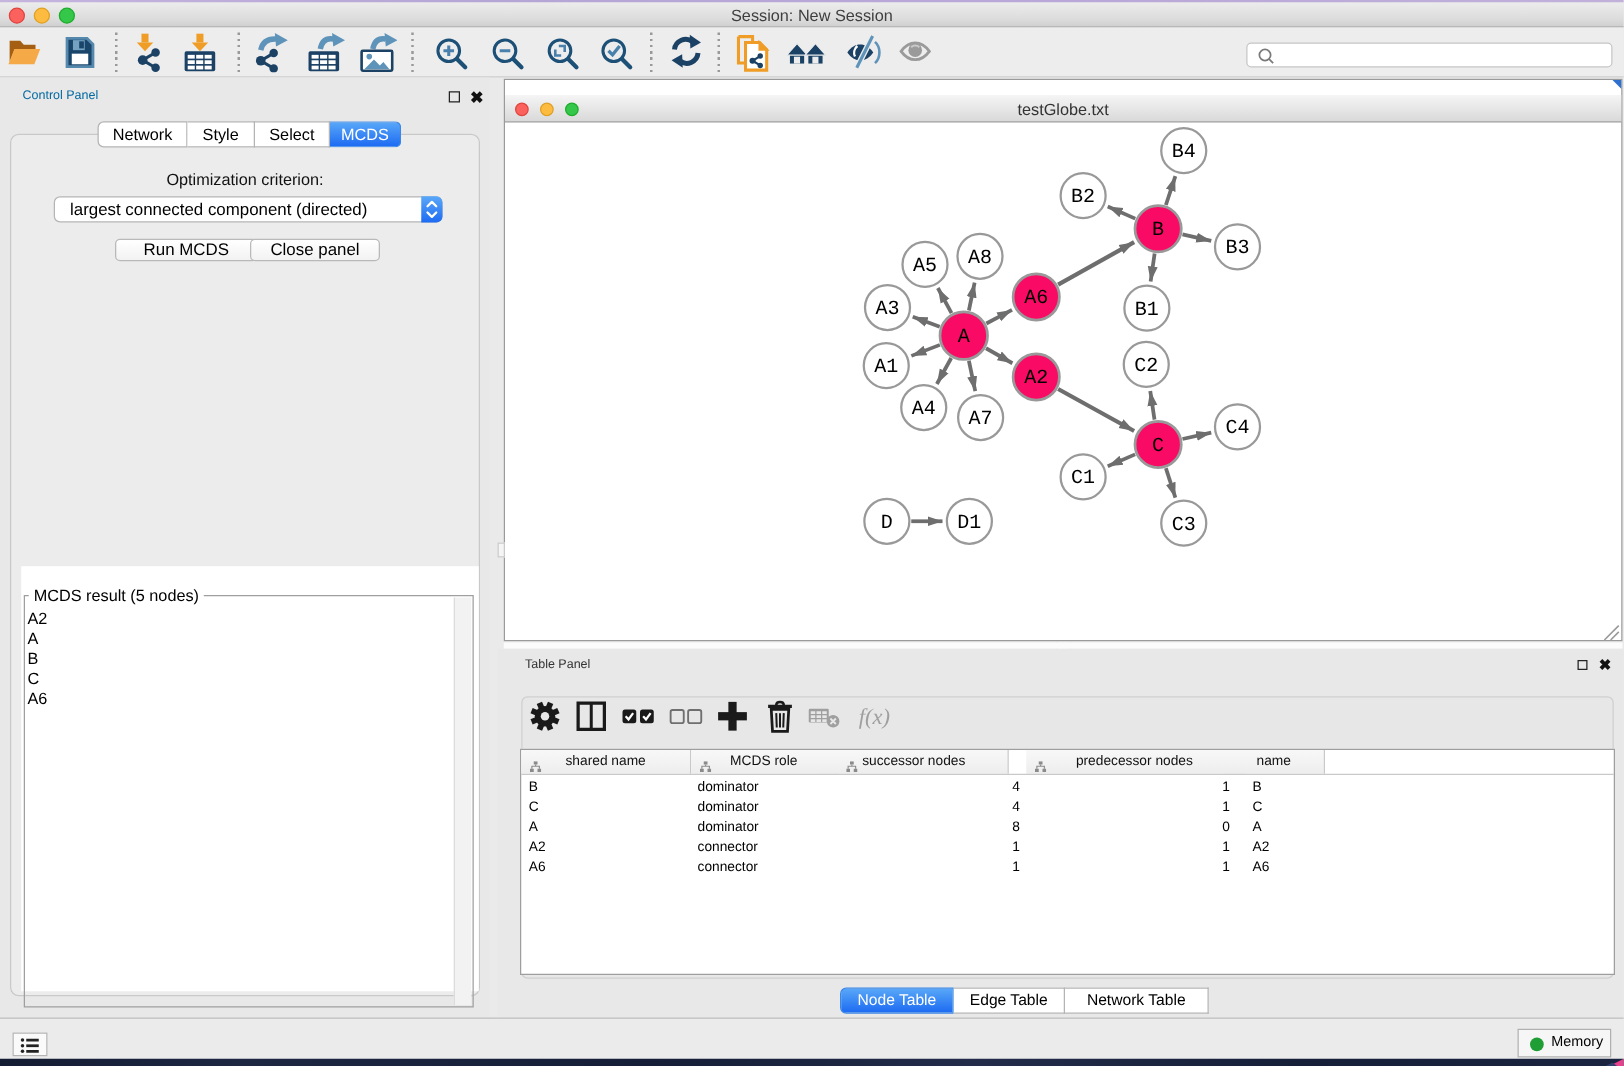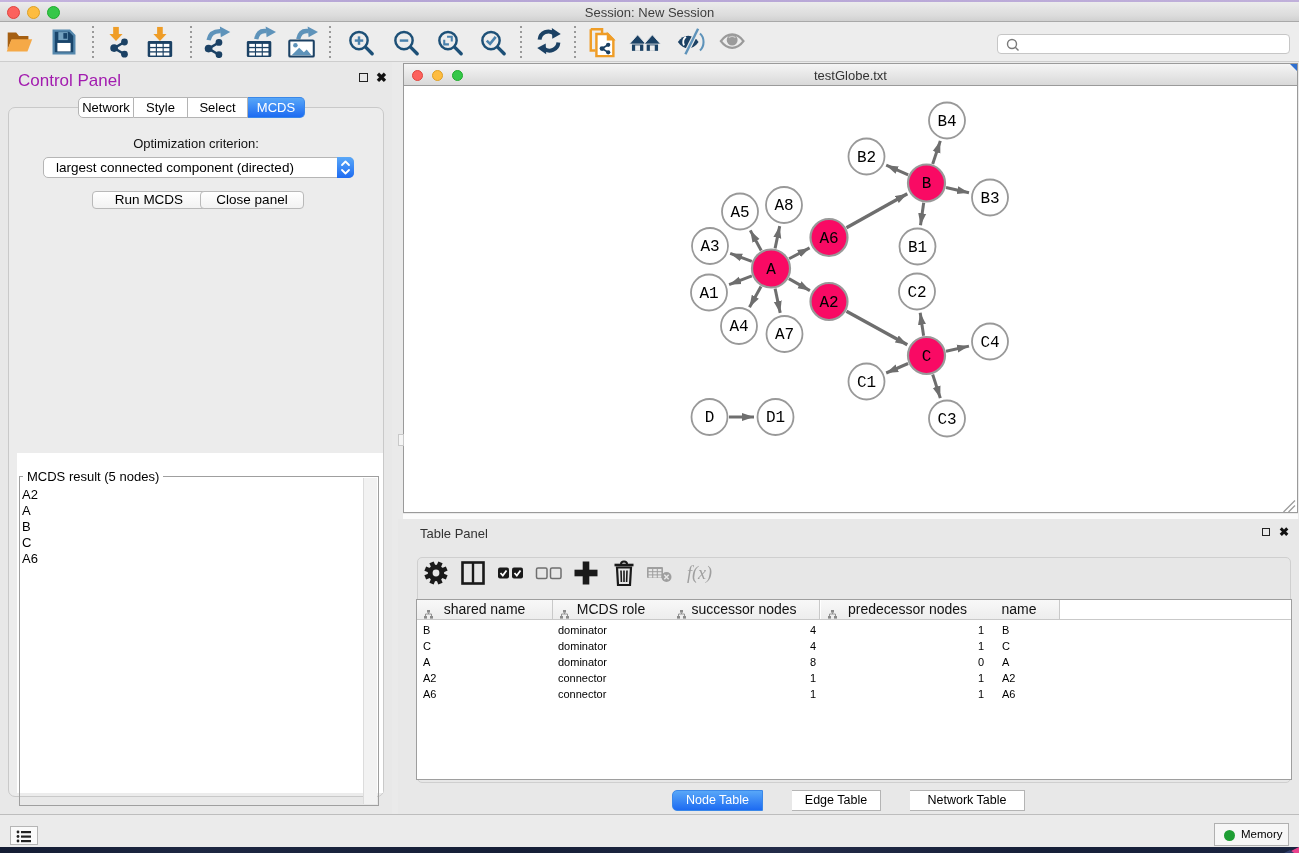--- a/index.html
+++ b/index.html
@@ -18,21 +18,21 @@
 
 #toolbar { left:0; top:22px; width:1299px; height:40px; background:#ededed;
   border-bottom:1px solid #cdcdcd; }
 .tsep { position:absolute; top:4px; height:34px; width:2px;
   background:repeating-linear-gradient(#999 0 2px, rgba(0,0,0,0) 2px 5px); }
 .ticon { position:absolute; top:4px; width:32px; height:32px; }
 #searchbox { position:absolute; left:997px; top:12px; width:293px; height:20px;
   background:#fff; border:1px solid #c6c6c6; border-radius:4px; }
 
 #cpanel { left:0; top:62px; width:392px; height:752px; background:#e8e8e8; }
-#cpanel .hdr { position:absolute; left:18px; top:9px; font-size:17px; color:#a21caf; }
+#cpanel .hdr { position:absolute; left:18px; top:9px; font-size:10px; color:#0369a1; }
 .winbtn-sq { position:absolute; width:9px; height:9px; border:1.6px solid #222; }
 .winbtn-x { position:absolute; font-size:13px; font-weight:bold; color:#111; line-height:11px;}
 
 .seg { position:absolute; display:flex; }
 .seg .s { border:1px solid #b4b4b4; border-left:none; background:#fff; color:#000;
   text-align:center; }
 .seg .s.first { border-left:1px solid #b4b4b4; border-radius:5px 0 0 5px; }
 .seg .s.last { border-radius:0 5px 5px 0; }
 .seg .s.sel { background:linear-gradient(#58a7f8,#1d6bf2); color:#fff; border-color:#3a87e8; }
 #cptabs { left:78px; top:35px; height:21px; font-size:13px; }
@@ -53,37 +53,37 @@
 #fieldset { position:absolute; left:2px; top:8px; width:360px; height:330px;
   border:1px solid #9f9f9f;margin-top:15px; }
 #fieldset .leg { position:absolute; left:3px; top:-8px; font-size:13px; color:#000;
   background:#fff; padding:0 4px; line-height:15px; }
 #fieldset .list { position:absolute; left:2px; top:10px; font-size:13px; line-height:16px; color:#000; }
 #fieldset .vscroll { position:absolute; right:1px; top:1px; width:14px; height:326px;
   background:#f2f2f2; border-left:1px solid #dcdcdc; }
 
 #netwin { left:403px; top:63px; width:895px; height:450px; background:#fff;
   border:1px solid #9a9a9a; }
-#nettitle { position:absolute; left:0; top:0; width:100%; height:22px;
+#nettitle { position:absolute; left:0; top:12px; width:100%; height:22px;
   background:linear-gradient(#f5f5f5,#d9d9d9); border-bottom:1px solid #9a9a9a; }
 #nettitle .t { position:absolute; width:100%; top:4px; text-align:center; font-size:13px; color:#333; }
 #netstrip { left:403px; top:514px; width:895px; height:5px; background:#fbfbfb; }
 
 #tpanel { left:398px; top:519px; width:901px; height:295px; background:#e8e8e8; }
-#tpanel .hdr { position:absolute; left:22px; top:7px; font-size:13px; color:#333; }
+#tpanel .hdr { position:absolute; left:22px; top:7px; font-size:10px; color:#333; }
 #ttoolbox { position:absolute; left:19px; top:38px; width:874px; height:226px;
   background:#e7e7e7; border:1px solid #cfcfcf; border-radius:5px; }
 #ttable { position:absolute; left:18px; top:80px; width:876px; height:181px;
   background:#fff; border:1px solid #9e9e9e; }
 .th { position:absolute; top:0; height:19px; background:linear-gradient(#f8f8f8,#ededed);
-  border-right:1px solid #c9c9c9; font-size:14px; color:#111; text-align:center; line-height:19px; }
+  border-right:1px solid #c9c9c9; font-size:11px; color:#111; text-align:center; line-height:19px; }
 #theadline { position:absolute; left:0; top:19px; width:100%; height:0; border-top:1px solid #c9c9c9; }
 .td { position:absolute; font-size:11px; color:#000; height:16px; line-height:16px; }
 
-#bottabs { left:274px; top:271px; height:21px; font-size:12.5px;gap:29px; }
+#bottabs { left:274px; top:271px; height:21px; font-size:12.5px; }
 #bottabs .s { line-height:19px; }
 
 #statusbar { left:0; top:814px; width:1299px; height:33px; background:#ebebeb; border-top:1px solid #bdbdbd; }
 #listbtn { position:absolute; left:10px; top:11px; width:28px; height:19px; background:#fafafa;
   border:1px solid #b5b5b5; }
 #membtn { position:absolute; left:1214px; top:8px; width:75px; height:23px; background:#f6f6f6;
   border:1px solid #b0b0b0; font-size:11.5px; color:#000; }
 #membtn .dot { position:absolute; left:9px; top:6px; width:11px; height:11px; border-radius:50%;
   background:#1e9e34; }
 #membtn .t { position:absolute; left:26px; top:4px; }
@@ -249,21 +249,21 @@
     </svg>
   </div>
 </div>
 
 <div id="cpanel" class="abs">
   <div class="hdr">Control Panel</div>
   <div class="winbtn-sq" style="left:359px;top:11px;"></div>
   <div class="winbtn-x" style="left:376px;top:10px;">✖</div>
   <div id="cpbox"></div>
   <div id="cptabs" class="seg">
-    <div class="s first" style="width:56px;">Network</div>
+    <div class="s first" style="width:72px;">Network</div>
     <div class="s" style="width:54px;">Style</div>
     <div class="s" style="width:60px;">Select</div>
     <div class="s last sel" style="width:57px;">MCDS</div>
   </div>
   <div id="dropdown">
     <div class="txt">largest connected component (directed)</div>
     <div class="step">
       <svg width="17" height="21">
         <path d="M5 8 L8.5 4.5 L12 8" fill="none" stroke="#fff" stroke-width="1.8" stroke-linecap="round" stroke-linejoin="round"></path>
         <path d="M5 13 L8.5 16.5 L12 13" fill="none" stroke="#fff" stroke-width="1.8" stroke-linecap="round" stroke-linejoin="round"></path>
@@ -427,21 +427,21 @@
         <rect x="8.2" y="17.4" width="3.6" height="2.2" fill="#e7e7e7"></rect>
         <rect x="12.8" y="17.4" width="3.6" height="2.2" fill="#e7e7e7"></rect>
         <circle cx="21.5" cy="19" r="5" fill="#9f9f9f"></circle>
         <path d="M19.3,16.8 L23.7,21.2 M23.7,16.8 L19.3,21.2" stroke="#e7e7e7" stroke-width="1.5"></path>
       </svg>
   <div style="position:absolute;left:289px;top:44px;font-family:'Liberation Serif',serif;font-style:italic;font-size:18px;color:#9f9f9f;">f(x)</div>
   </div>
   <div id="ttable">
     <div class="th" style="left:0;width:136px;">shared name</div>
     <div class="th" style="left:136px;width:117px;">MCDS role</div>
-    <div class="th" style="left:252px;width:151px;">successor nodes</div>
+    <div class="th" style="left:239px;width:151px;">successor nodes</div>
     <div class="th" style="left:404px;width:174px;">predecessor nodes</div>
     <div class="th" style="left:562px;width:81px;border-right:1px solid #c9c9c9;text-align:center;">name</div>
     <div id="theadline"></div>
     <div style="position:absolute;left:7px;top:5px;"><svg width="9" height="9" viewBox="0 0 9 9">
           <rect x="3" y="0" width="3" height="2.6" fill="#8a8a8a"></rect>
           <rect x="0" y="6" width="3" height="2.6" fill="#8a8a8a"></rect>
           <rect x="6" y="6" width="3" height="2.6" fill="#8a8a8a"></rect>
           <path d="M1.5,6 L1.5,4 L7.5,4 L7.5,6 M4.5,2.6 L4.5,4" stroke="#8a8a8a" stroke-width="0.9" fill="none"></path>
         </svg></div>
       <div style="position:absolute;left:143px;top:5px;"><svg width="9" height="9" viewBox="0 0 9 9">

